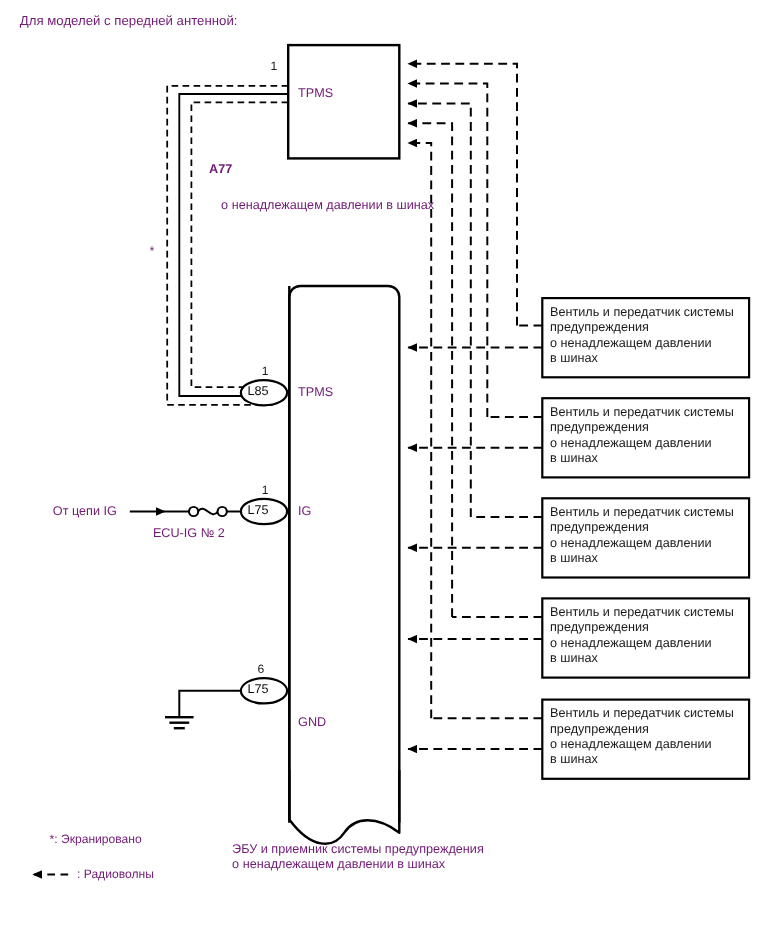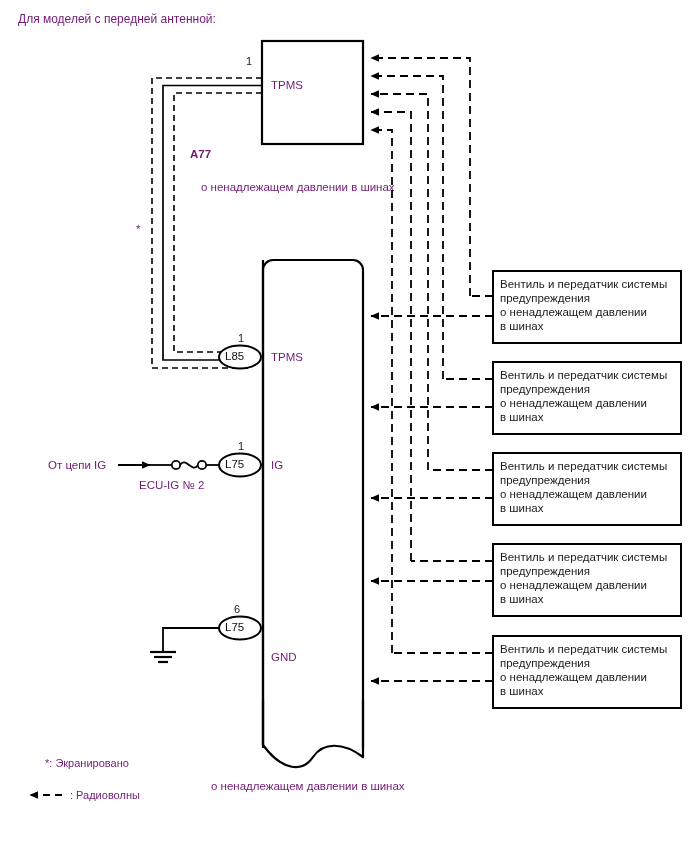--- a/index.html
+++ b/index.html
@@ -113,20 +113,21 @@
   <div class="conn" style="left:225px;top:458px;width:30px;">L75</div>
   <div class="txt" style="left:271px;top:458px;">IG</div>
 
   <div class="pinnum" style="left:234px;top:603px;">6</div>
   <div class="conn" style="left:225px;top:621px;width:30px;">L75</div>
   <div class="txt" style="left:271px;top:621px;margin-top:29px;">GND</div>
 
   <div class="txt" style="left:48px;top:458px;">От цепи IG</div>
   <div class="txt" style="left:139px;top:478px;text-align:center;">ECU-IG № 2</div>
 
+  <div class="txt" style="left:211px;top:765px;">ЭБУ и приемник системы предупреждения</div>
   <div class="txt" style="left:211px;top:779px;">о ненадлежащем давлении в шинах</div>
 
   <div class="boxlabel" style="left:500px;top:277px;">Вентиль и передатчик системы</div>
   <div class="boxlabel" style="left:500px;top:291px;">предупреждения</div>
   <div class="boxlabel" style="left:500px;top:305px;">о ненадлежащем давлении</div>
   <div class="boxlabel" style="left:500px;top:319px;">в шинах</div>
 
   <div class="boxlabel" style="left:500px;top:368px;">Вентиль и передатчик системы</div>
   <div class="boxlabel" style="left:500px;top:382px;">предупреждения</div>
   <div class="boxlabel" style="left:500px;top:396px;">о ненадлежащем давлении</div>

